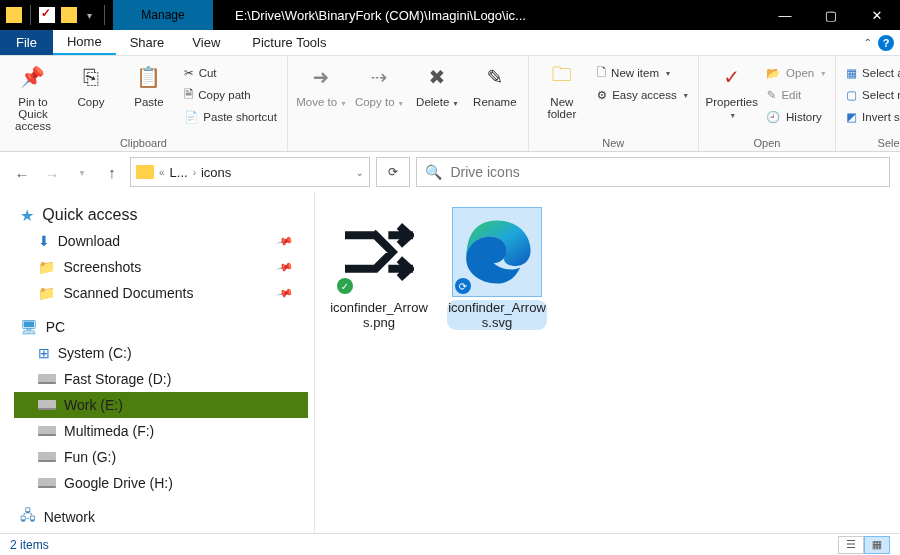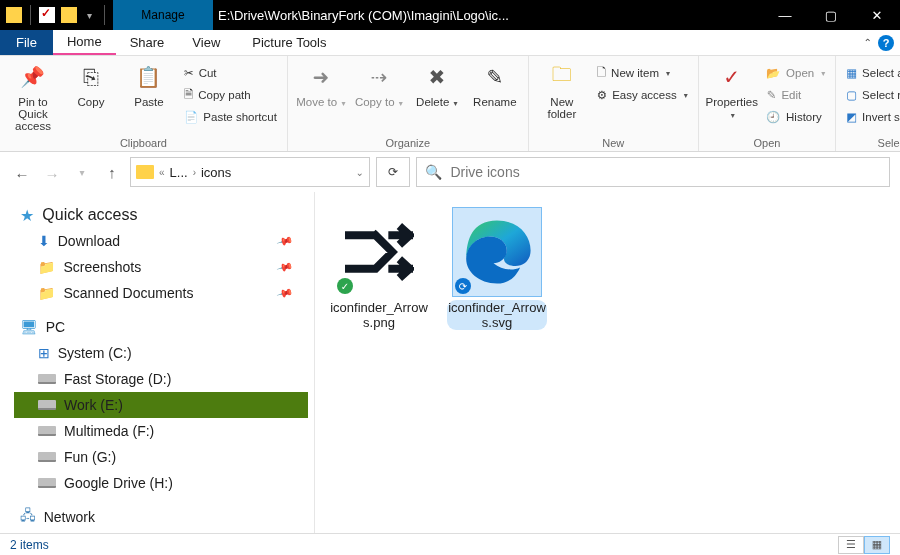--- a/index.html
+++ b/index.html
@@ -8,29 +8,29 @@
   
   .titlebar { height: 30px; background: #000; color: #fff; display: flex; align-items: stretch; }
   .qat { display:flex; align-items:center; padding:0 6px; gap:6px; }
   .qat-ic { width:16px; height:16px; background:#ffd24a; }
   .qat-ic.check { background:#fff; position:relative; }
   .qat-ic.check::after{content:"✓"; color:#c00; position:absolute; left:2px; top:-1px; font-size:12px;font-weight:bold;}
   .qat-sep { width:1px; height:20px; background:#555; margin:0 2px;}
   .qat-drop{ color:#aaa; font-size:10px; padding:0 4px; }
   .manage { display:flex; flex-direction:column; align-items:center; justify-content:center; background:#0369a1; color:#000; width:100px; font-size:11px; }
   .manage .top{ font-size:12px; font-weight:400;}
-  .title-text { flex:1; display:flex; align-items:center; padding-left:5px; font-size:13px; color:#fff; white-space:nowrap; overflow:hidden; text-overflow:ellipsis;}
+  .title-text { flex:1; display:flex; align-items:center; padding-left:22px; font-size:13px; color:#fff; white-space:nowrap; overflow:hidden; text-overflow:ellipsis;}
   .win-controls{ display:flex;}
   .win-btn { width:46px; display:flex; align-items:center; justify-content:center; color:#fff; font-size:13px;}
 
   
   .menubar { height: 26px; background:#fff; border-bottom:1px solid #e0e0e0; display:flex; align-items:stretch;}
   .file-tab { background:#0a4a8a; color:#fff; padding:12px 16px; display:flex; align-items:center; font-size:13px;}
   .menu-tab { padding:0 14px; display:flex; align-items:center; font-size:13px; color:#222; position:relative;}
-  .menu-tab.active{ border-bottom:2px solid #ec4899;}
+  .menu-tab.active{ border-bottom:2px solid #0ea5e9;}
   .menu-tab.tool{ margin-left:4px; }
   .menu-right{ margin-left:auto; display:flex; align-items:center; padding-right:6px; gap:6px;}
   .caret-up{ color:#444; font-size:10px;}
   .help-badge{ width:16px;height:16px;border-radius:50%;background:#0078d4;color:#fff;display:flex;align-items:center;justify-content:center;font-size:11px;font-weight:bold;}
 
   
   .ribbon { height:96px; background:#fafafa; border-bottom:1px solid #d8d8d8; display:flex;}
   .rgroup{ border-right:1px solid #e4e4e4; display:flex; flex-direction:column; padding:4px 6px 2px 6px;}
   .rgroup-body{ flex:1; display:flex; align-items:flex-start; gap:4px;}
   .rgroup-label{ text-align:center; color:#666; font-size:11px; padding-top:2px;}
@@ -163,21 +163,20 @@
       </div>
       <div class="rbtn-lg">
         <div class="ricon" style="color:#555;">✖</div>
         <span><span>Delete</span><span class="dd"> ▾</span></span>
       </div>
       <div class="rbtn-lg">
         <div class="ricon">✎</div>
         <span>Rename</span>
       </div>
     </div>
-    <div class="rgroup-label">Organize</div>
   </div>
 
   <div class="rgroup">
     <div class="rgroup-body">
       <div class="rbtn-lg">
         <div class="ricon" style="color:#e6b000;">🗀</div>
         <span>New folder</span>
       </div>
       <div class="smcol">
         <div class="rbtn-sm">

